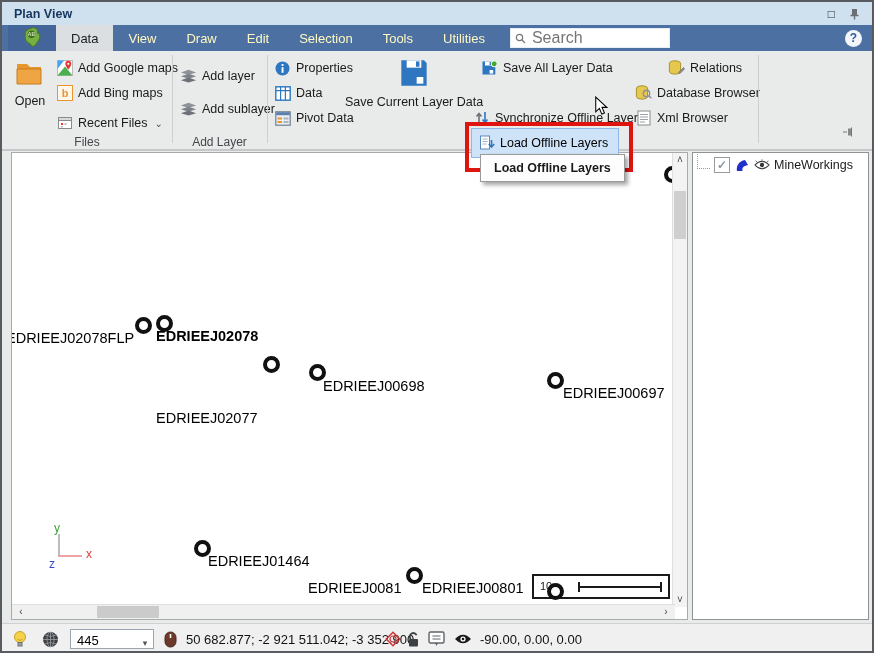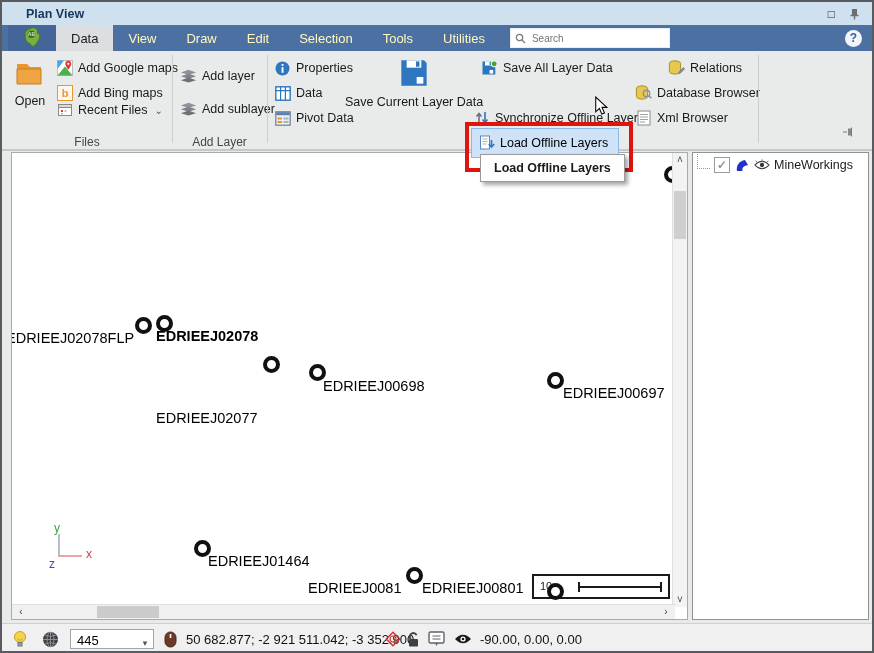--- a/index.html
+++ b/index.html
@@ -1,30 +1,30 @@
 <!DOCTYPE html>
 <html style="--titlebar-bg: #cfe0ef; --ribbon-blue: #4d70a3; --active-tab-bg: #dcdfe2; --ribbon-bg: #e9eaea; --highlight-red: #e0140f; --hover-blue: #cfe3f8; --marker-black: #111111; --icon-blue: #2e77c0; --db-yellow: #e6c84f; --logo-green: #76b043;"><head>
 <meta charset="utf-8">
 <style>
   html,body{margin:0;padding:0;background:#9aa0a6;}
   .window{position:relative;width:874px;height:653px;background:#e9eaea;
     font-family:"Liberation Sans",sans-serif;border:2px solid #585c60;box-sizing:border-box;overflow:hidden;}
   
   .titlebar{position:absolute;left:0;top:0;width:100%;height:23px;background:var(--titlebar-bg,#cfe0ef);
     display:flex;align-items:center;border-bottom:1px solid #b7c6d8;}
-  .title{font-size:12.5px;font-weight:bold;color:#17365f;padding-left:24px;}
+  .title{font-size:12.5px;font-weight:bold;color:#17365f;padding-left:12px;}
   .titlebar .winbtns{margin-left:auto;display:flex;gap:14px;padding-right:12px;align-items:center;color:#333;font-size:12px;}
   
   .tabrow{position:absolute;left:0;top:23px;width:100%;height:26px;background:var(--ribbon-blue,#4d70a3);display:flex;align-items:stretch;}
   .applogo{width:48px;margin-left:6px;display:flex;align-items:center;justify-content:center;background:#44659a;}
   .tab{color:#fef9c3;font-size:13px;display:flex;align-items:center;padding:0 15px;cursor:default;}
   .tab.active{background:var(--active-tab-bg,#dcdfe2);color:#1c1c1c;}
   .searchbox{align-self:center;margin-left:10px;width:150px;height:18px;background:#fff;border:1px solid #e8eef5;
     display:flex;align-items:center;padding:0 4px;gap:4px;}
-  .searchbox input{border:0;outline:0;width:100%;font-size:10px;font-family:inherit;color:#404040;background:transparent;}
+  .searchbox input{border:0;outline:0;width:100%;font-size:16px;font-family:inherit;color:#404040;background:transparent;}
   .helpbtn{margin-left:auto;align-self:center;margin-right:10px;width:17px;height:17px;border-radius:50%;background:#f2f6fa;
     color:#2e5d9e;font-weight:bold;font-size:12px;display:flex;align-items:center;justify-content:center;}
   
   .ribbon{position:absolute;left:0;top:49px;width:100%;height:98px;background:var(--ribbon-bg,#e9eaea);border-bottom:2px solid #c6c7c9;}
   .rib-item{position:absolute;display:flex;align-items:center;gap:5px;height:22px;font-size:12.5px;color:#1a1a1a;white-space:nowrap;}
   .rib-big{position:absolute;display:flex;flex-direction:column;align-items:center;font-size:12.5px;color:#1a1a1a;white-space:nowrap;}
   .grouplabel{position:absolute;top:84px;text-align:center;font-size:12px;color:#43464a;}
   .vsep{position:absolute;top:4px;height:88px;width:1px;background:#cdced0;}
   .icon16{width:17px;height:17px;display:inline-flex;align-items:center;justify-content:center;flex:none;}
   .chev{font-size:10px;color:#555;margin-left:2px;}
@@ -144,21 +144,21 @@
     </div>
     <div class="rib-item" style="left:54px;top:31px;">
       <span class="icon16">
         <svg width="16" height="16" viewBox="0 0 16 16">
             <rect x=".5" y=".5" width="15" height="15" fill="#fff7ec" stroke="#e8962e"></rect>
             <text x="8" y="12.2" font-size="11" fill="#e8962e" text-anchor="middle" font-family="Liberation Sans,sans-serif" font-weight="bold">b</text>
           </svg>
       </span>
       <span>Add Bing maps</span>
     </div>
-    <div class="rib-item" style="left:54px;top:48px;">
+    <div class="rib-item" style="left:54px;top:61px;">
       <span class="icon16">
         <svg width="16" height="16" viewBox="0 0 16 16">
             <rect x="1.5" y="2.5" width="13" height="11" fill="#fff" stroke="#8a8a8a"></rect>
             <rect x="1.5" y="2.5" width="13" height="3" fill="#d9d9d9" stroke="#8a8a8a"></rect>
             <rect x="4" y="8" width="2" height="2" fill="#e53935"></rect>
             <rect x="7.5" y="8" width="2" height="2" fill="#bdbdbd"></rect>
             <rect x="4" y="11" width="2" height="1.5" fill="#bdbdbd"></rect>
           </svg>
       </span>
       <span>Recent Files</span>

